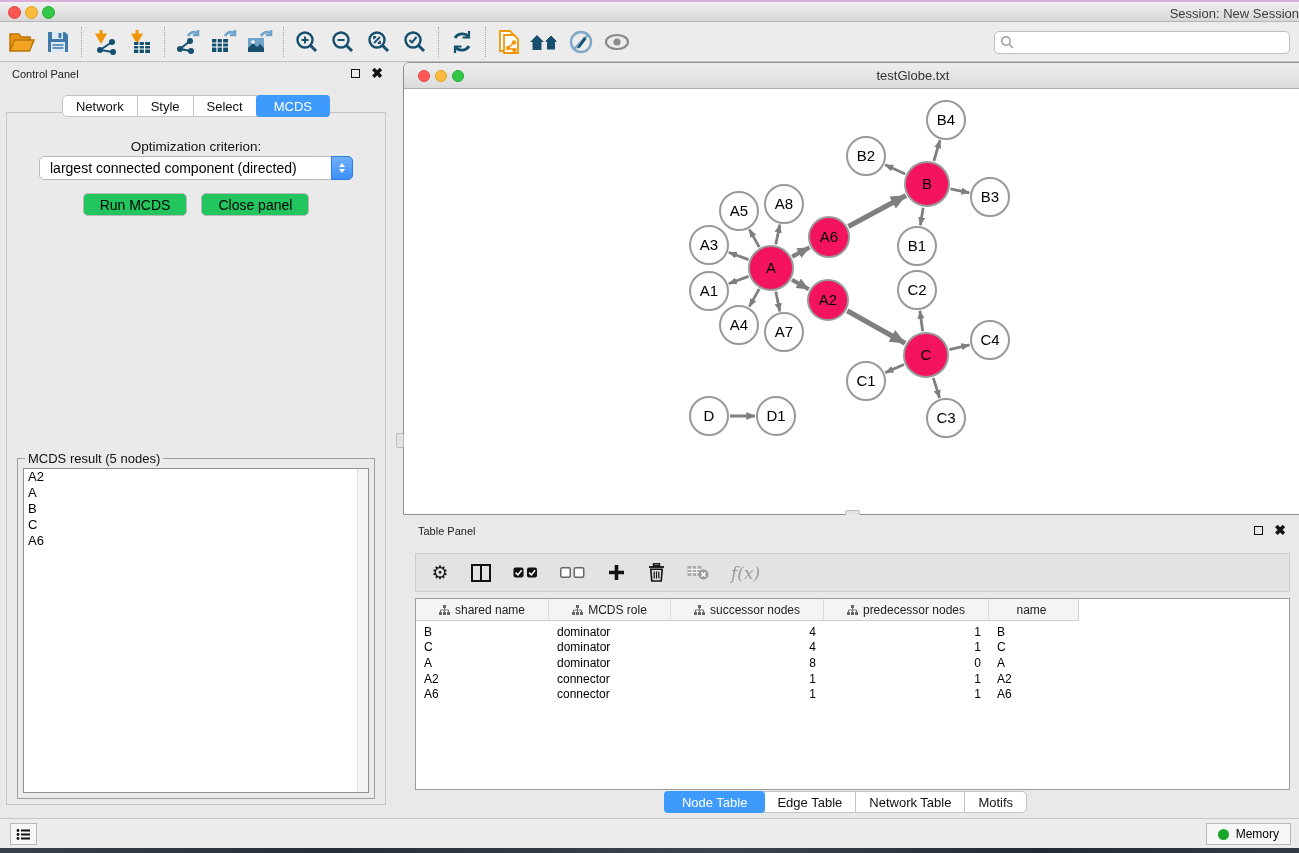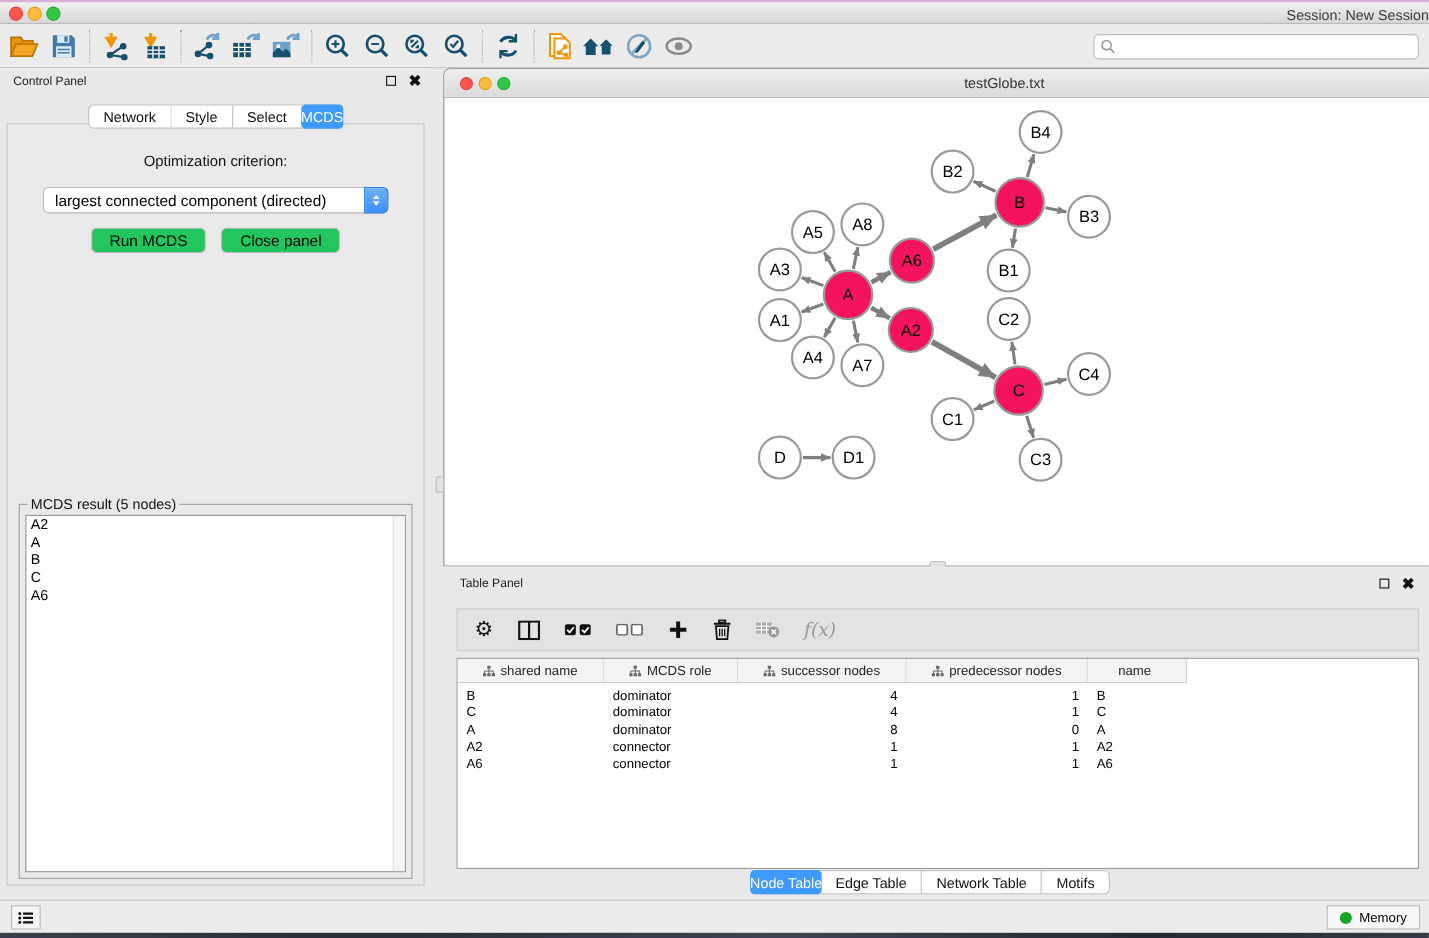--- a/index.html
+++ b/index.html
@@ -29,31 +29,31 @@
   .panel-ctrls { display:flex; align-items:center; gap:11px; }
   .float-box { width:9px; height:9px; border:1.5px solid #111; display:inline-block; }
   .close-x { font-size:14px; font-weight:bold; color:#111; line-height:10px; }
 
   
   .seg { display:flex; background:#fff; border:1px solid #c3c3c3; border-radius:5px; height:22px; }
   .seg-tab { padding:0 13px; font-size:13px; color:#111; border-right:1px solid #c3c3c3;
     display:flex; align-items:center; white-space:nowrap; }
   .seg-tab:first-child { border-radius:4px 0 0 4px; }
   .seg-tab:last-child { border-right:none; border-radius:0 4px 4px 0; }
-  .seg-tab.active { background:#3e9bfd; color:#fff; border-radius:4px; margin:-1px; padding:0 0; border-right:none; }
+  .seg-tab.active { background:#3e9bfd; color:#fff; border-radius:4px; margin:-1px; padding:0 18px; border-right:none; }
 
   
   .cpanel { position:absolute; left:0; top:62px; width:392px; height:756px; background:#e9e9e9; }
   .cp-head { position:relative; height:26px; }
   .cp-head .panel-title { position:absolute; left:12px; top:6px; }
   .cp-head .panel-ctrls { position:absolute; right:9px; top:6px; }
   .cp-tabs-row { position:relative; z-index:2; display:flex; justify-content:center; margin-top:7px; }
   .cp-body { position:absolute; left:6px; right:6px; top:50px; bottom:13px; background:#eaeaea; border:1px solid #c6c6c6; }
   .opt-label { text-align:center; margin-top:26px; font-size:13.5px; color:#111; }
-  .dropdown { margin:16px auto 0; width:314px; height:24px; background:#fff; border:1px solid #b9b9b9;
+  .dropdown { margin:2px auto 0; width:314px; height:24px; background:#fff; border:1px solid #b9b9b9;
     border-radius:5px; position:relative; font-size:14px; display:flex; align-items:center; padding-left:10px; color:#000; }
   .dd-btn { position:absolute; right:-1px; top:-1px; width:22px; height:24px;
     background:linear-gradient(#70b1fc,#3b90f7); border-radius:0 5px 5px 0; border:1px solid #2f7fe0;
     display:flex; flex-direction:column; align-items:center; justify-content:center; gap:2px; }
   .dd-up { width:0; height:0; border-left:3.5px solid transparent; border-right:3.5px solid transparent; border-bottom:4.5px solid #fff; }
   .dd-down { width:0; height:0; border-left:3.5px solid transparent; border-right:3.5px solid transparent; border-top:4.5px solid #fff; }
   .btn-row { display:flex; justify-content:center; gap:14px; margin-top:13px; }
   .btn { background:#22c55e; border:1px solid #b9b9b9; border-radius:5px; font-size:14px; height:23px;
     padding:1px 16px; color:#000; font-family:"Liberation Sans",sans-serif; }
   .groupbox { position:absolute; left:10px; right:10px; top:345px; height:341px; border:1px solid #9e9e9e; }

